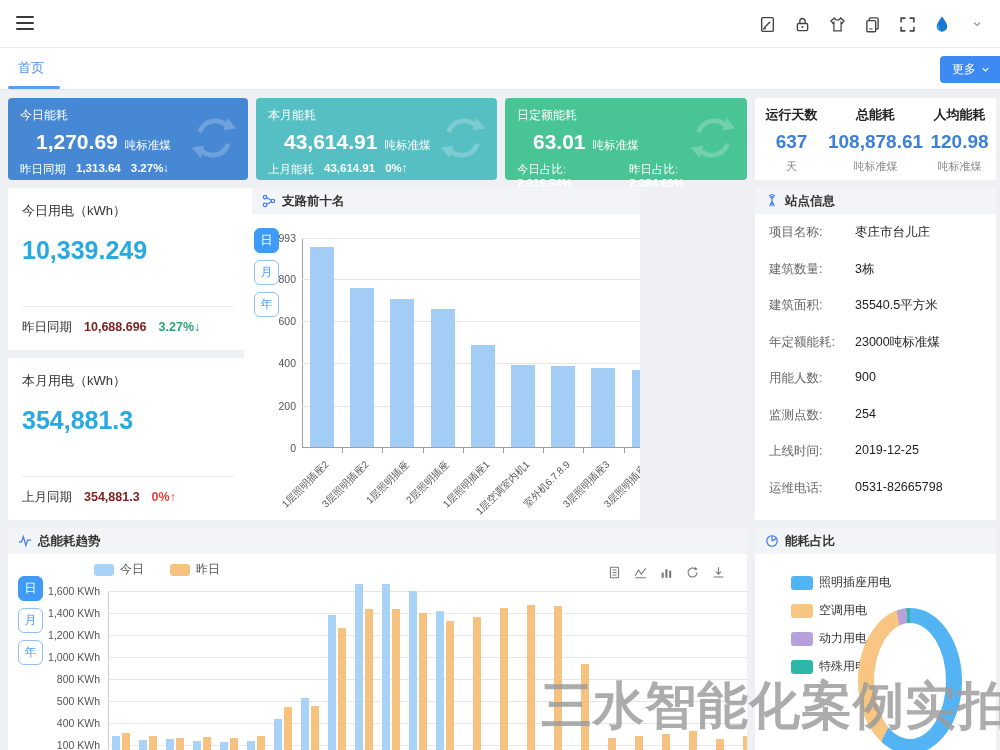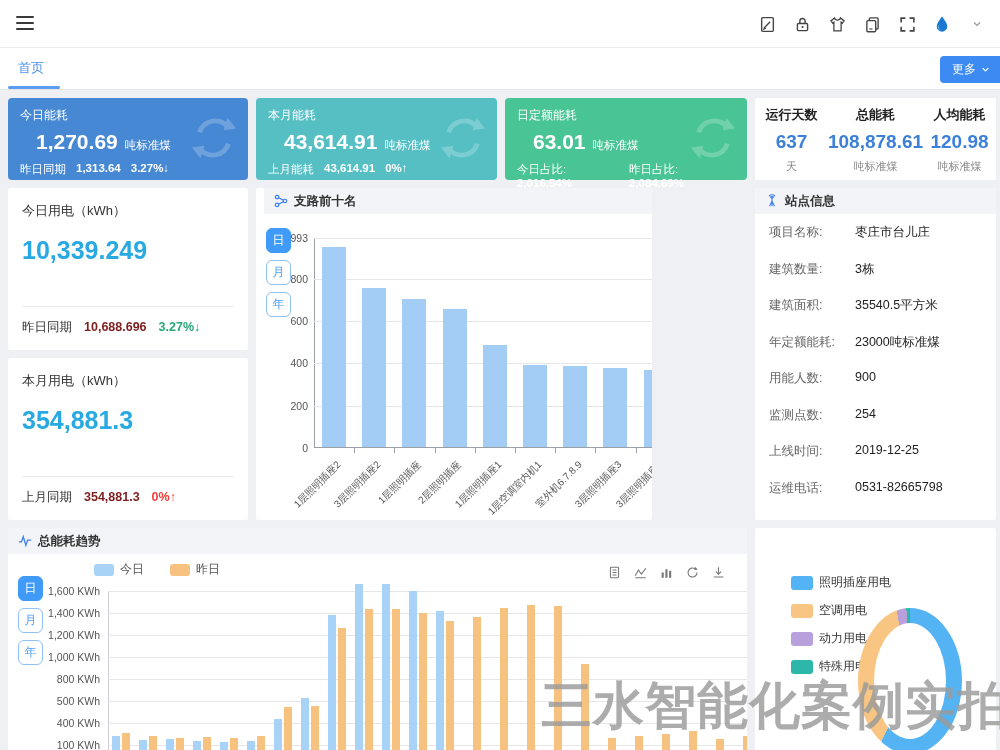--- a/index.html
+++ b/index.html
@@ -239,21 +239,21 @@
   <div class="usage-title">本月用电（kWh）</div>
   <div class="usage-value">354,881.3</div>
   <div class="usage-divider"></div>
   <div class="usage-sub">
     <span>上月同期</span>
     <span class="v">354,881.3</span>
     <span class="pct1" style="font-weight: bold; color: rgb(242, 60, 60);">0%↑</span>
   </div>
 </div>
 
-<div class="panel" style="left:256px; top:188px; width:396px; height:332px;padding-left:8px;">
+<div class="panel" style="left:244px; top:188px; width:396px; height:332px;padding-left:8px;">
   <div class="panel-header">
     <svg width="14" height="14" viewBox="0 0 16 16" fill="none" stroke="#3f7ef0" stroke-width="1.4">
         <circle cx="3.5" cy="3.5" r="2"></circle>
         <circle cx="3.5" cy="12.5" r="2"></circle>
         <circle cx="12.5" cy="8" r="2"></circle>
         <path d="M5.3 4.2 L10.7 7.2 M5.3 11.8 L10.7 8.8"></path>
       </svg>
     <span class="panel-title">支路前十名</span>
   </div>
   <div style="position:absolute; left:10px; top:40px;">
@@ -480,20 +480,27 @@
       <div class="bar" style="left: 499.5px; width: 8.5px; height: 28.6px; background: rgb(247, 193, 128); bottom: 0px;"></div>
       <div class="bar" style="left: 526.5px; width: 8.5px; height: 31.4px; background: rgb(247, 193, 128); bottom: 0px;"></div>
       <div class="bar" style="left: 553.5px; width: 8.5px; height: 33.5px; background: rgb(247, 193, 128); bottom: 0px;"></div>
       <div class="bar" style="left: 580.5px; width: 8.5px; height: 36.3px; background: rgb(247, 193, 128); bottom: 0px;"></div>
       <div class="bar" style="left: 607.5px; width: 8.5px; height: 28px; background: rgb(247, 193, 128); bottom: 0px;"></div>
       <div class="bar" style="left: 634.5px; width: 8.5px; height: 31.4px; background: rgb(247, 193, 128); bottom: 0px;"></div>
     </div>
 </div>
 
 <div class="panel" style="left:755px; top:528px; width:241px; height:234px;">
+  <div class="panel-header">
+    <svg width="14" height="14" viewBox="0 0 16 16" fill="none" stroke="#3f7ef0" stroke-width="1.4">
+        <circle cx="8" cy="8" r="6"></circle>
+        <path d="M8 8 V2 M8 8 L13 5"></path>
+      </svg>
+    <span class="panel-title">能耗占比</span>
+  </div>
   <div class="pie-legend" id="pie-legend">
       <div class="legend-item">
         <span class="legend-swatch" style="background: rgb(84, 180, 243);"></span>
         <span>照明插座用电</span>
       </div>
       <div class="legend-item">
         <span class="legend-swatch" style="background: rgb(248, 197, 131);"></span>
         <span>空调用电</span>
       </div>
       <div class="legend-item">

